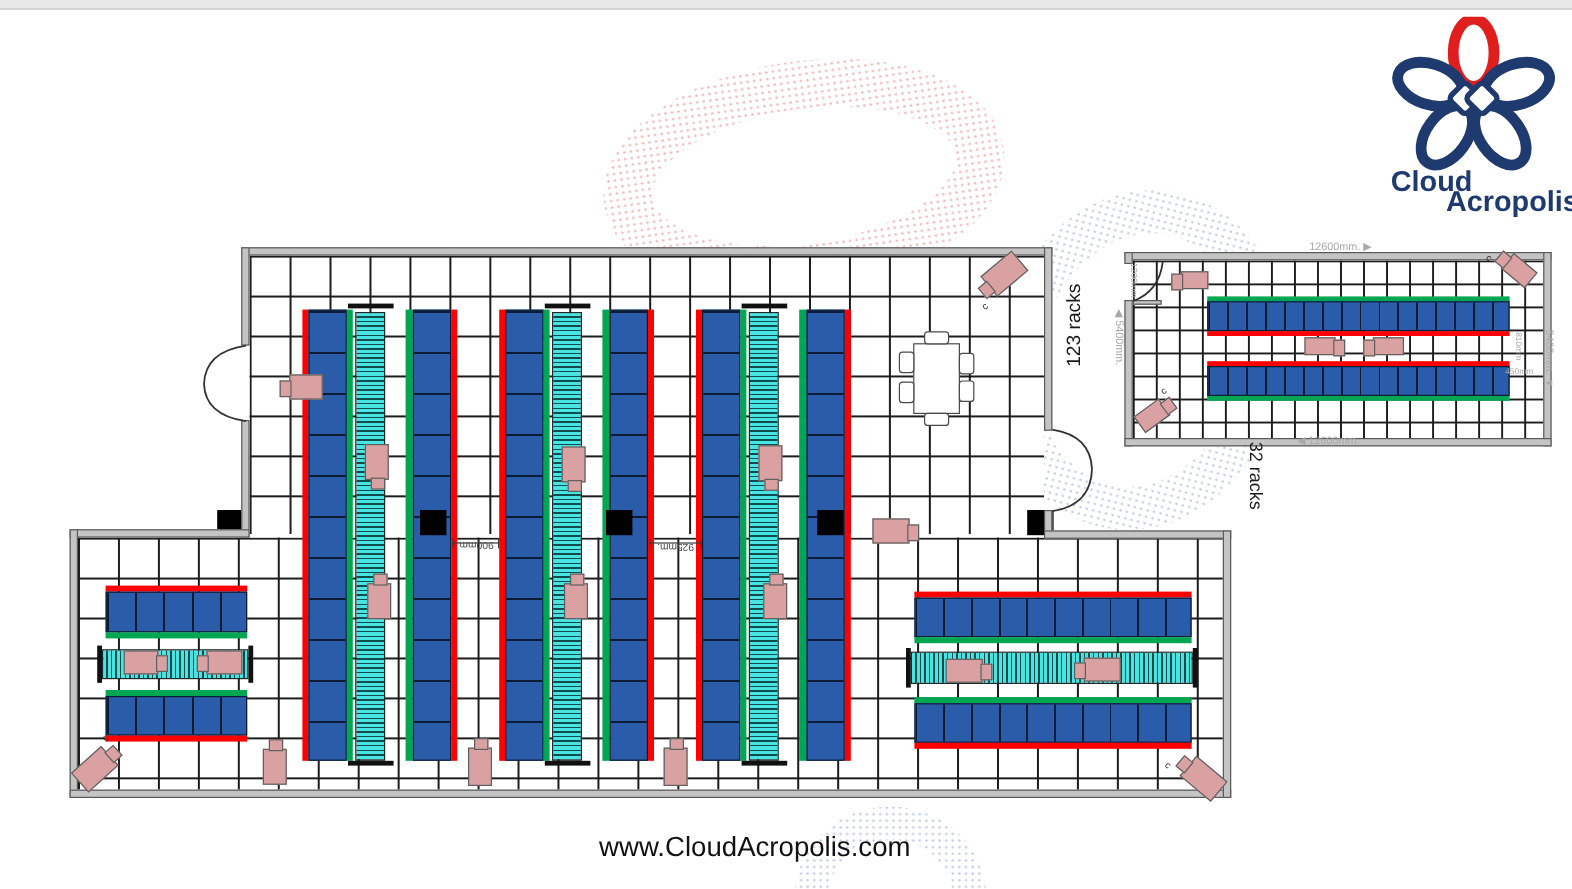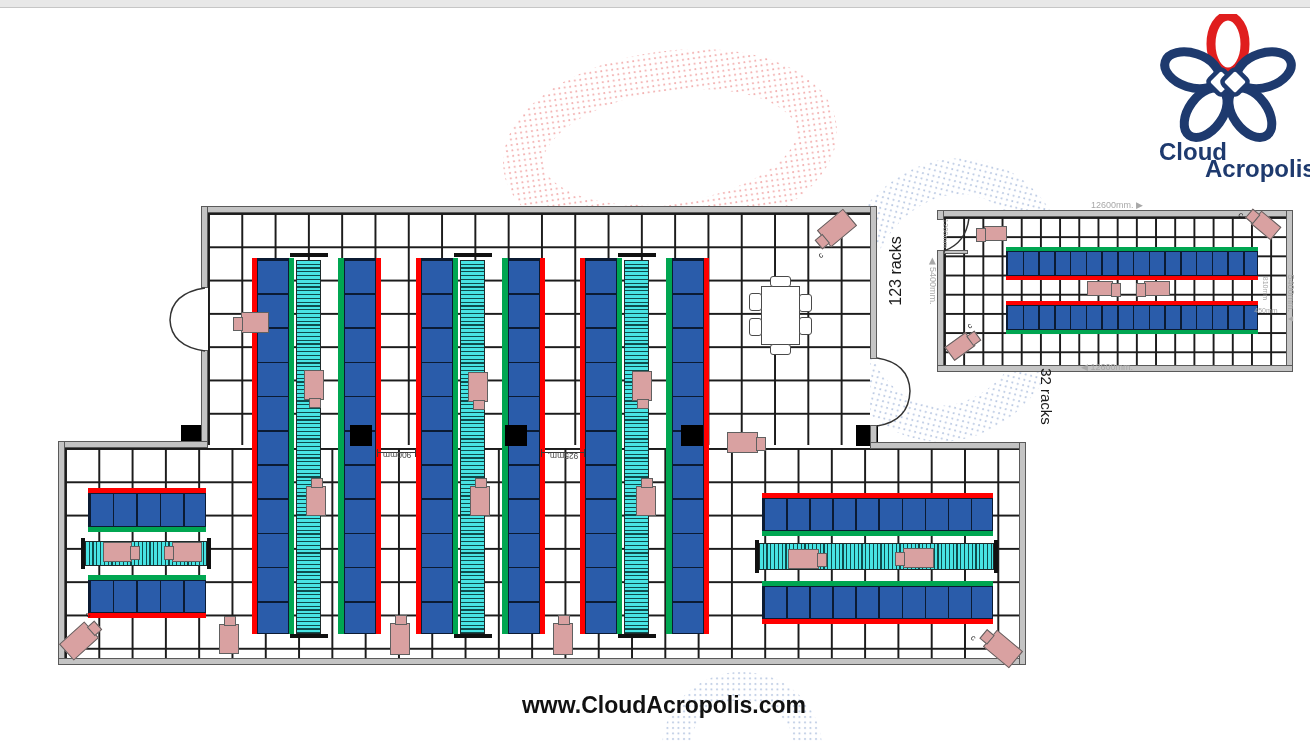--- a/index.html
+++ b/index.html
@@ -1,22 +1,22 @@
 <!DOCTYPE html>
 <html><head>
 <meta charset="utf-8">
 <style>
   html,body{margin:0;padding:0;background:#fff;}
   .slide{position:relative;width:1310px;height:741px;background:#fff;overflow:hidden;
          font-family:"Liberation Sans",sans-serif;}
   .topbar{position:absolute;left:0;top:0;width:100%;height:7px;background:#E8E8E8;
           border-bottom:1px solid #C6C6C6;z-index:9;}
   .page-title{position:absolute;left:100px;top:82px;font-size:45px;color:#FF0000;z-index:8;}
-  .site-url{position:absolute;left:464px;top:692px;width:400px;text-align:center;
-            font-size:23px;font-weight:bold;color:#111;z-index:8;}
+  .site-url{position:absolute;left:429px;top:692px;width:400px;text-align:center;
+            font-size:23px;font-weight:normal;color:#111;z-index:8;}
   
   .logo-wrap{position:absolute;left:1150px;top:14px;width:160px;height:180px;z-index:8;}
   .logo-cloud{position:absolute;left:9px;top:124px;font-size:24px;font-weight:600;color:#1E3A6E;}
   .logo-acropolis{position:absolute;left:55px;top:141px;font-size:24px;font-weight:600;color:#1E3A6E;}
   
   #decor{position:absolute;left:0;top:0;z-index:0;}
   #plan-layer{position:absolute;left:0;top:0;width:1310px;height:741px;z-index:1;}
   .grid{position:absolute;background-color:#fff;
         background-image:linear-gradient(#1c1c1c 1.5px,transparent 1.5px),
                          linear-gradient(90deg,#1c1c1c 1.5px,transparent 1.5px);

